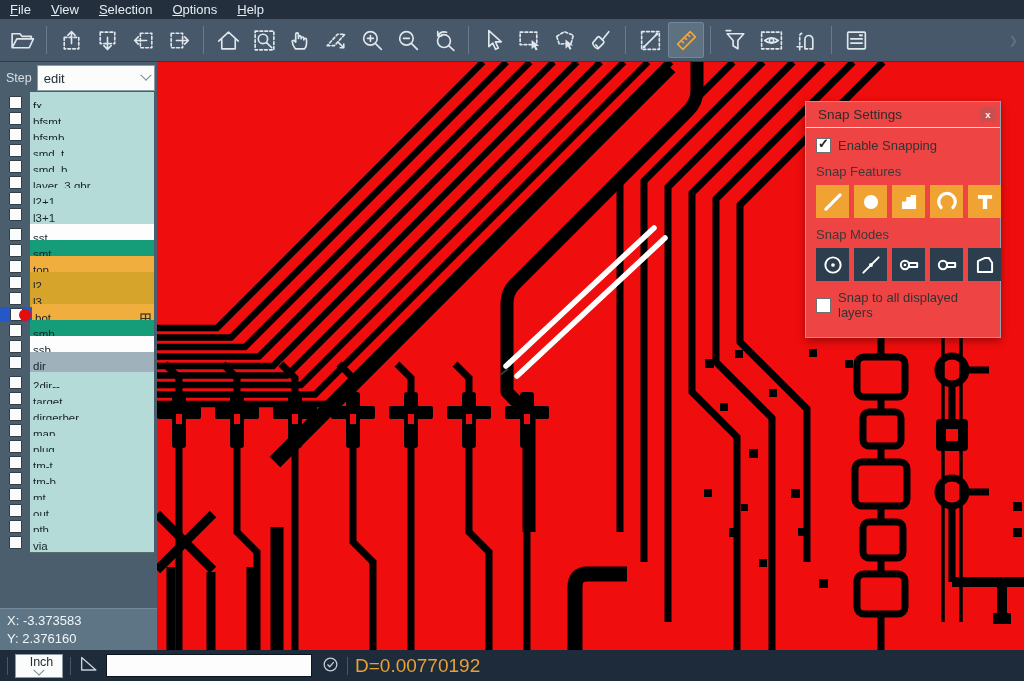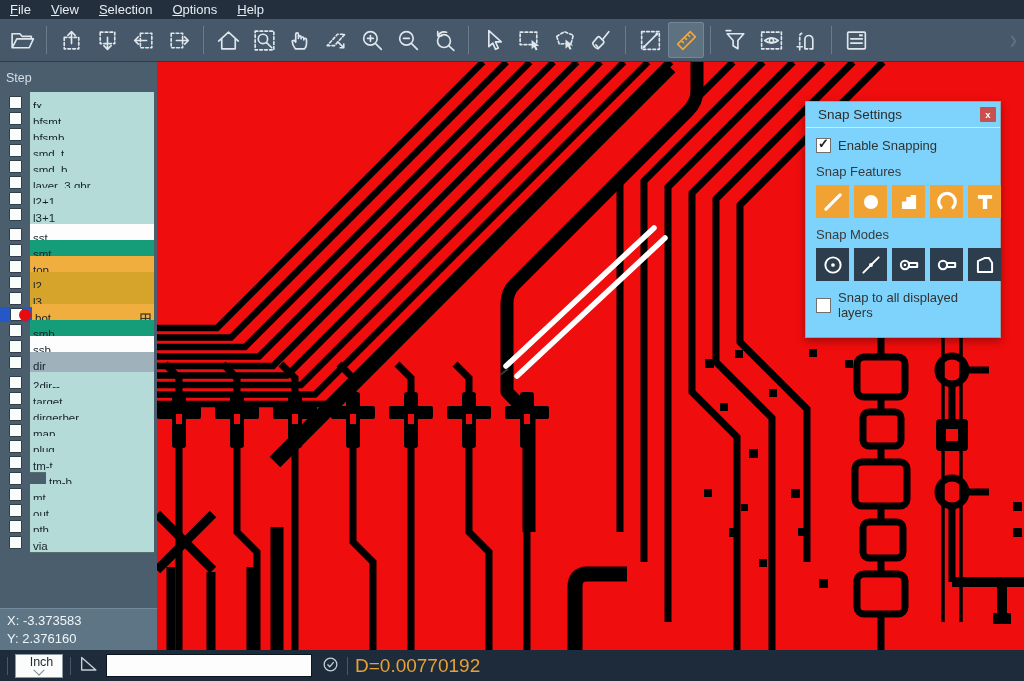--- a/index.html
+++ b/index.html
@@ -47,21 +47,21 @@
         padding-left:3px;box-sizing:border-box;}
   .gridicon{margin-left:auto;margin-right:3px;width:11px;height:11px;flex:none;}
   .gridicon svg{width:11px;height:11px;stroke:#3a3423;stroke-width:1.2;fill:none;}
   .coords{position:absolute;left:0;top:546px;width:157px;height:42px;background:#5d7585;
           border-top:1px solid #75 pink;}
   .coords{border-top:1px solid #74899a;color:#f1f5f8;font-size:13px;padding:3px 10px 0 7px;box-sizing:border-box;line-height:18px;}
   
   .canvas{position:absolute;left:157px;top:62px;width:867px;height:588px;background:#f00d0d;}
   .canvas svg{display:block;width:100%;height:100%;}
   
-  .dialog{position:absolute;left:805px;top:101px;width:196px;height:237px;background:#7dd3fc;
+  .dialog{position:absolute;left:805px;top:101px;width:196px;height:237px;background:#ef4444;
           border:1px solid #93a2ad;box-shadow:0 3px 8px rgba(0,0,0,.35);z-index:10;
           font-size:13px;color:#333;box-sizing:border-box;}
   .dlg-title{height:25px;border-bottom:1px solid #e3e3e3;display:flex;align-items:center;
              padding:0 4px 0 12px;}
   .dlg-title .t{flex:1;font-size:13.5px;color:#2c2c2c;}
   .dlg-x{width:16px;height:15px;background:#c9504e;color:#fff;font-size:9.5px;font-weight:bold;
          display:flex;align-items:center;justify-content:center;border-radius:1px;line-height:1;}
   .dlg-body{padding:10px 10px 0 10px;}
   .dcheckrow{display:flex;align-items:center;margin-bottom:11px;}
   .dcheck{width:13px;height:13px;border:1px solid #707070;background:#fff;margin-right:7px;
@@ -241,20 +241,24 @@
           <path d="M7.5 11.5 H18.5 M7.5 15.5 H18.5"></path>
           <rect class="solid" x="15.5" y="7" width="3.5" height="2"></rect>
         </svg>
       </div>
     <div class="tb-overflow">❯</div>
   </div>
 
   <div class="sidebar">
     <div class="steprow">
       <span class="steplabel">Step</span>
+      <div class="stepselect">
+        <span class="val">edit</span>
+        <span class="chev"></span>
+      </div>
     </div>
     <div class="layergroups">
       <div class="lgroup">
           <div class="layer-row">
             <span class="cbwrap">
               <span class="cb"></span>
             </span>
             <span class="cell" style="background-color: rgb(181, 219, 216);">
               <span>fx</span>
             </span>
@@ -441,21 +445,21 @@
               <span class="cb"></span>
             </span>
             <span class="cell" style="background-color: rgb(181, 219, 216);">
               <span>tm-t</span>
             </span>
           </div>
           <div class="layer-row">
             <span class="cbwrap">
               <span class="cb"></span>
             </span>
-            <span class="cell" style="background-color: rgb(181, 219, 216); margin-left: 16px;">
+            <span class="cell" style="background-color: rgb(181, 219, 216);">
               <span>tm-b</span>
             </span>
           </div>
           <div class="layer-row">
             <span class="cbwrap">
               <span class="cb"></span>
             </span>
             <span class="cell" style="background-color: rgb(181, 219, 216);">
               <span>mt</span>
             </span>

